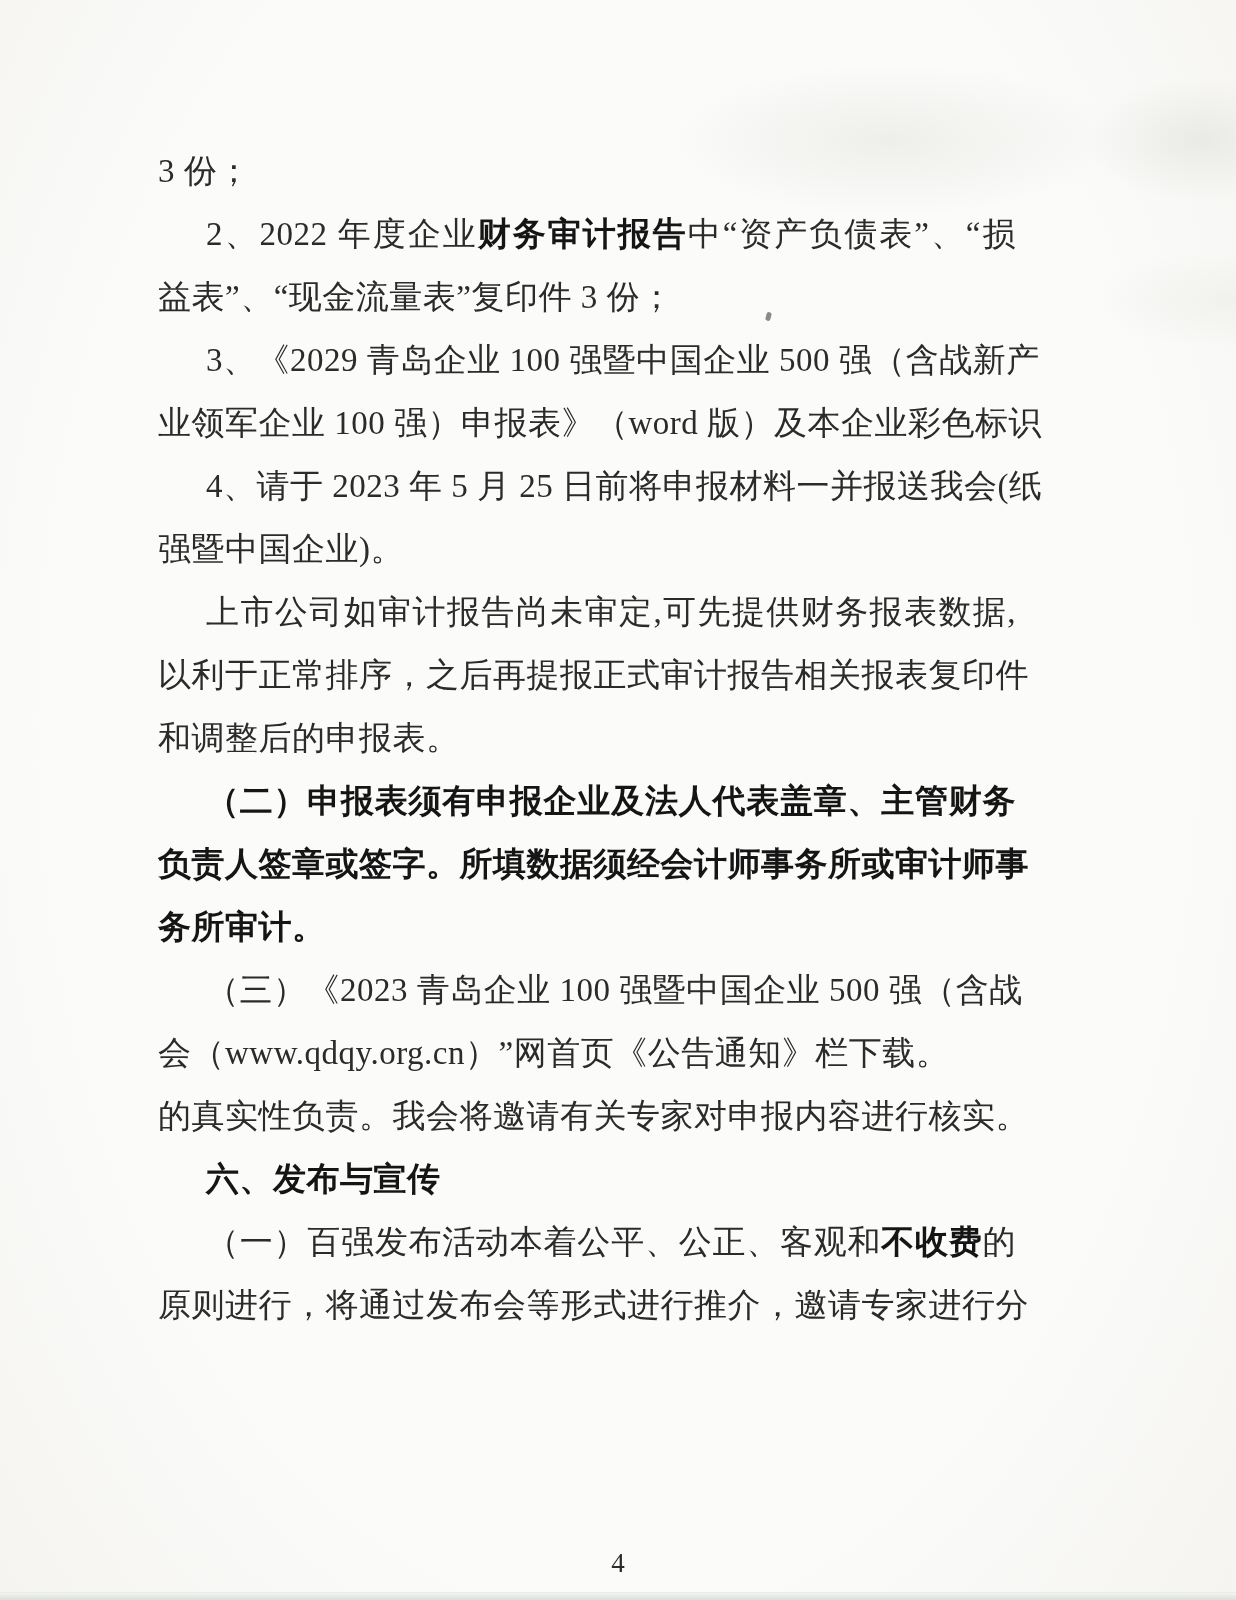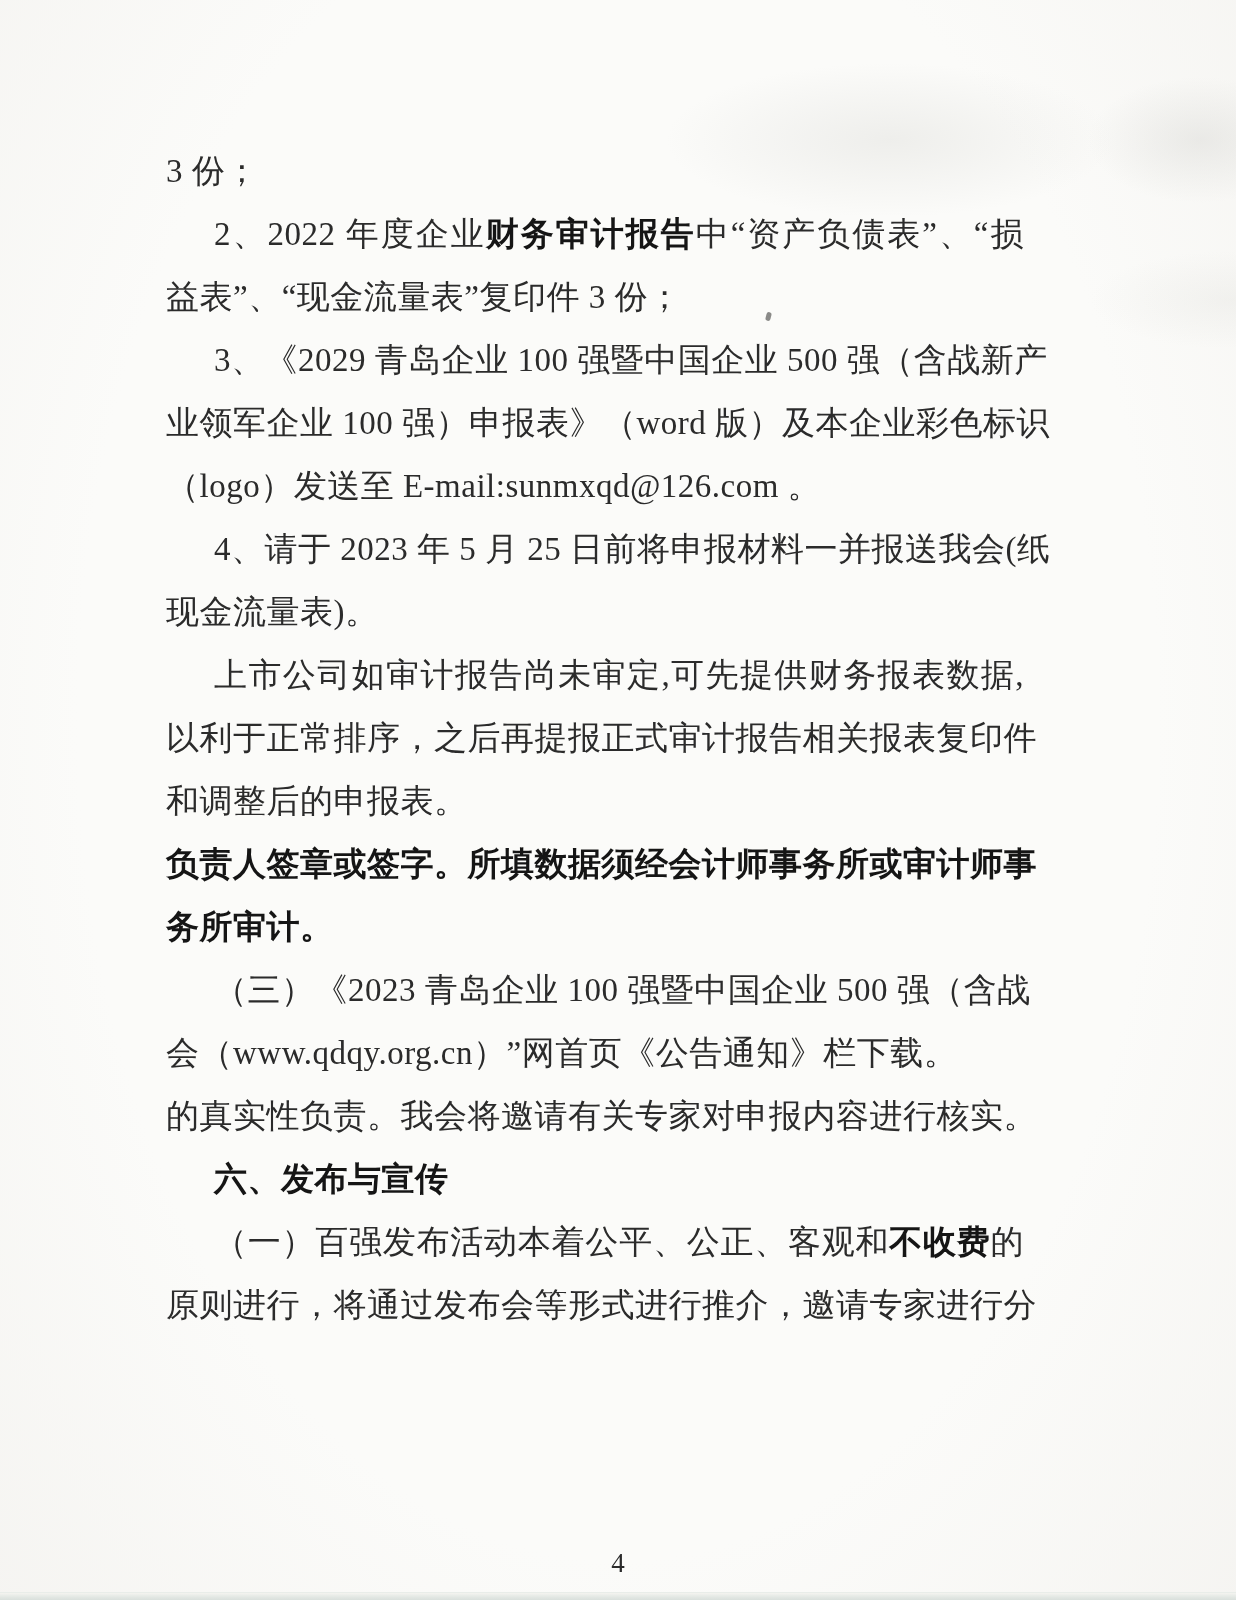--- a/index.html
+++ b/index.html
@@ -18,21 +18,20 @@
       radial-gradient(ellipse 900px 1400px at 50% 45%, #fbfbf9 60%, #f4f3f0 100%),
       #f8f7f5;
     font-family: "Liberation Serif", "DejaVu Serif", serif;
     color: #262626;
   }
   .textblock {
     position: absolute;
     left: 158px;
     top: 140px;
     width: 858px;
-    margin-left: 8px;
   }
   .line {
     height: 63px;
     line-height: 63px;
     font-size: 33px;
     letter-spacing: 0.5px;
     white-space: nowrap;
     color: #2b2b2b;
   }
   .fill {
@@ -84,32 +83,32 @@
   <div class="line"><span class="run">3 份；</span></div>
 
   <div class="line ind fill"><span class="run">2、2022 年度企业</span><span class="run b">财务审计报告</span><span class="run">中“资产负债表”、“损</span></div>
 
   <div class="line"><span class="run">益表”、“现金流量表”复印件 3 份；</span></div>
 
   <div class="line ind fill"><span class="run">3、《2029 青岛企业 100 强暨中国企业 500 强（含战新产</span></div>
 
   <div class="line fill"><span class="run">业领军企业 100 强）申报表》（word 版）及本企业彩色标识</span></div>
 
-  <div class="line"><span class="run">（logo）发送至 E-mail:sunmxqd@126.com 。</span></div>
 
   <div class="line ind fill"><span class="run">4、请于 2023 年 5 月 25 日前将申报材料一并报送我会(纸</span></div>
 
-  <div class="line"><span class="run">现金流量表)。</span></div>
+  <div class="line"><span class="run">强暨中国企业)。</span></div>
 
   <div class="line ind fill"><span class="run">上市公司如审计报告尚未审定,可先提供财务报表数据,</span></div>
 
   <div class="line fill"><span class="run">以利于正常排序，之后再提报正式审计报告相关报表复印件</span></div>
 
   <div class="line"><span class="run">和调整后的申报表。</span></div>
 
+  <div class="line ind fill"><span class="run b">（二）申报表须有申报企业及法人代表盖章、主管财务</span></div>
 
   <div class="line fill"><span class="run b">负责人签章或签字。所填数据须经会计师事务所或审计师事</span></div>
 
   <div class="line"><span class="run b">务所审计。</span></div>
 
   <div class="line ind fill"><span class="run">（三）《2023 青岛企业 100 强暨中国企业 500 强（含战</span></div>
 
 
   <div class="line"><span class="run">会（www.qdqy.org.cn）”网首页《公告通知》栏下载。</span></div>
 

